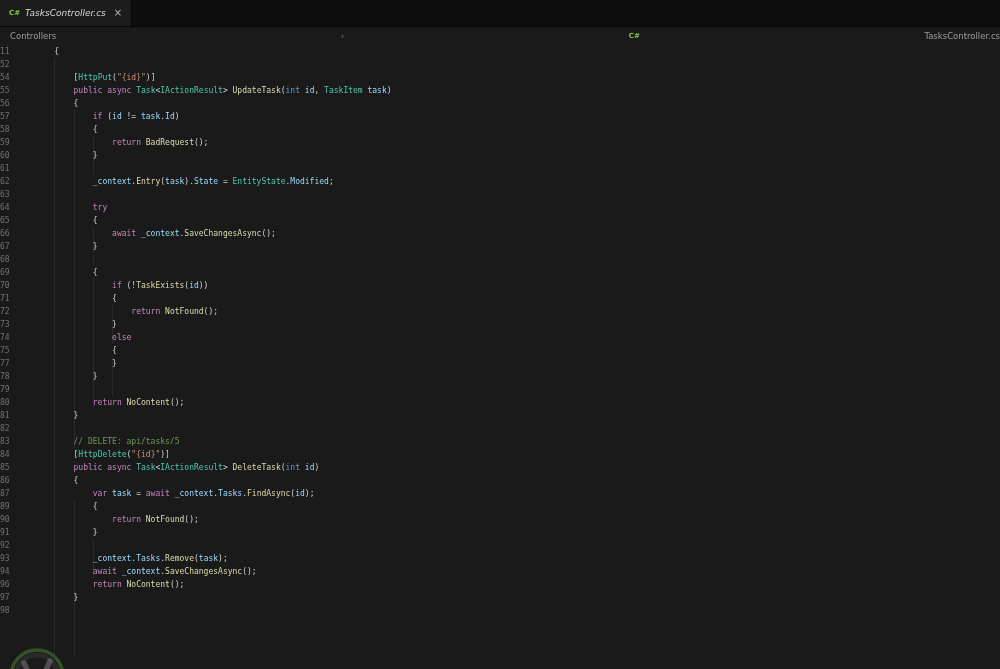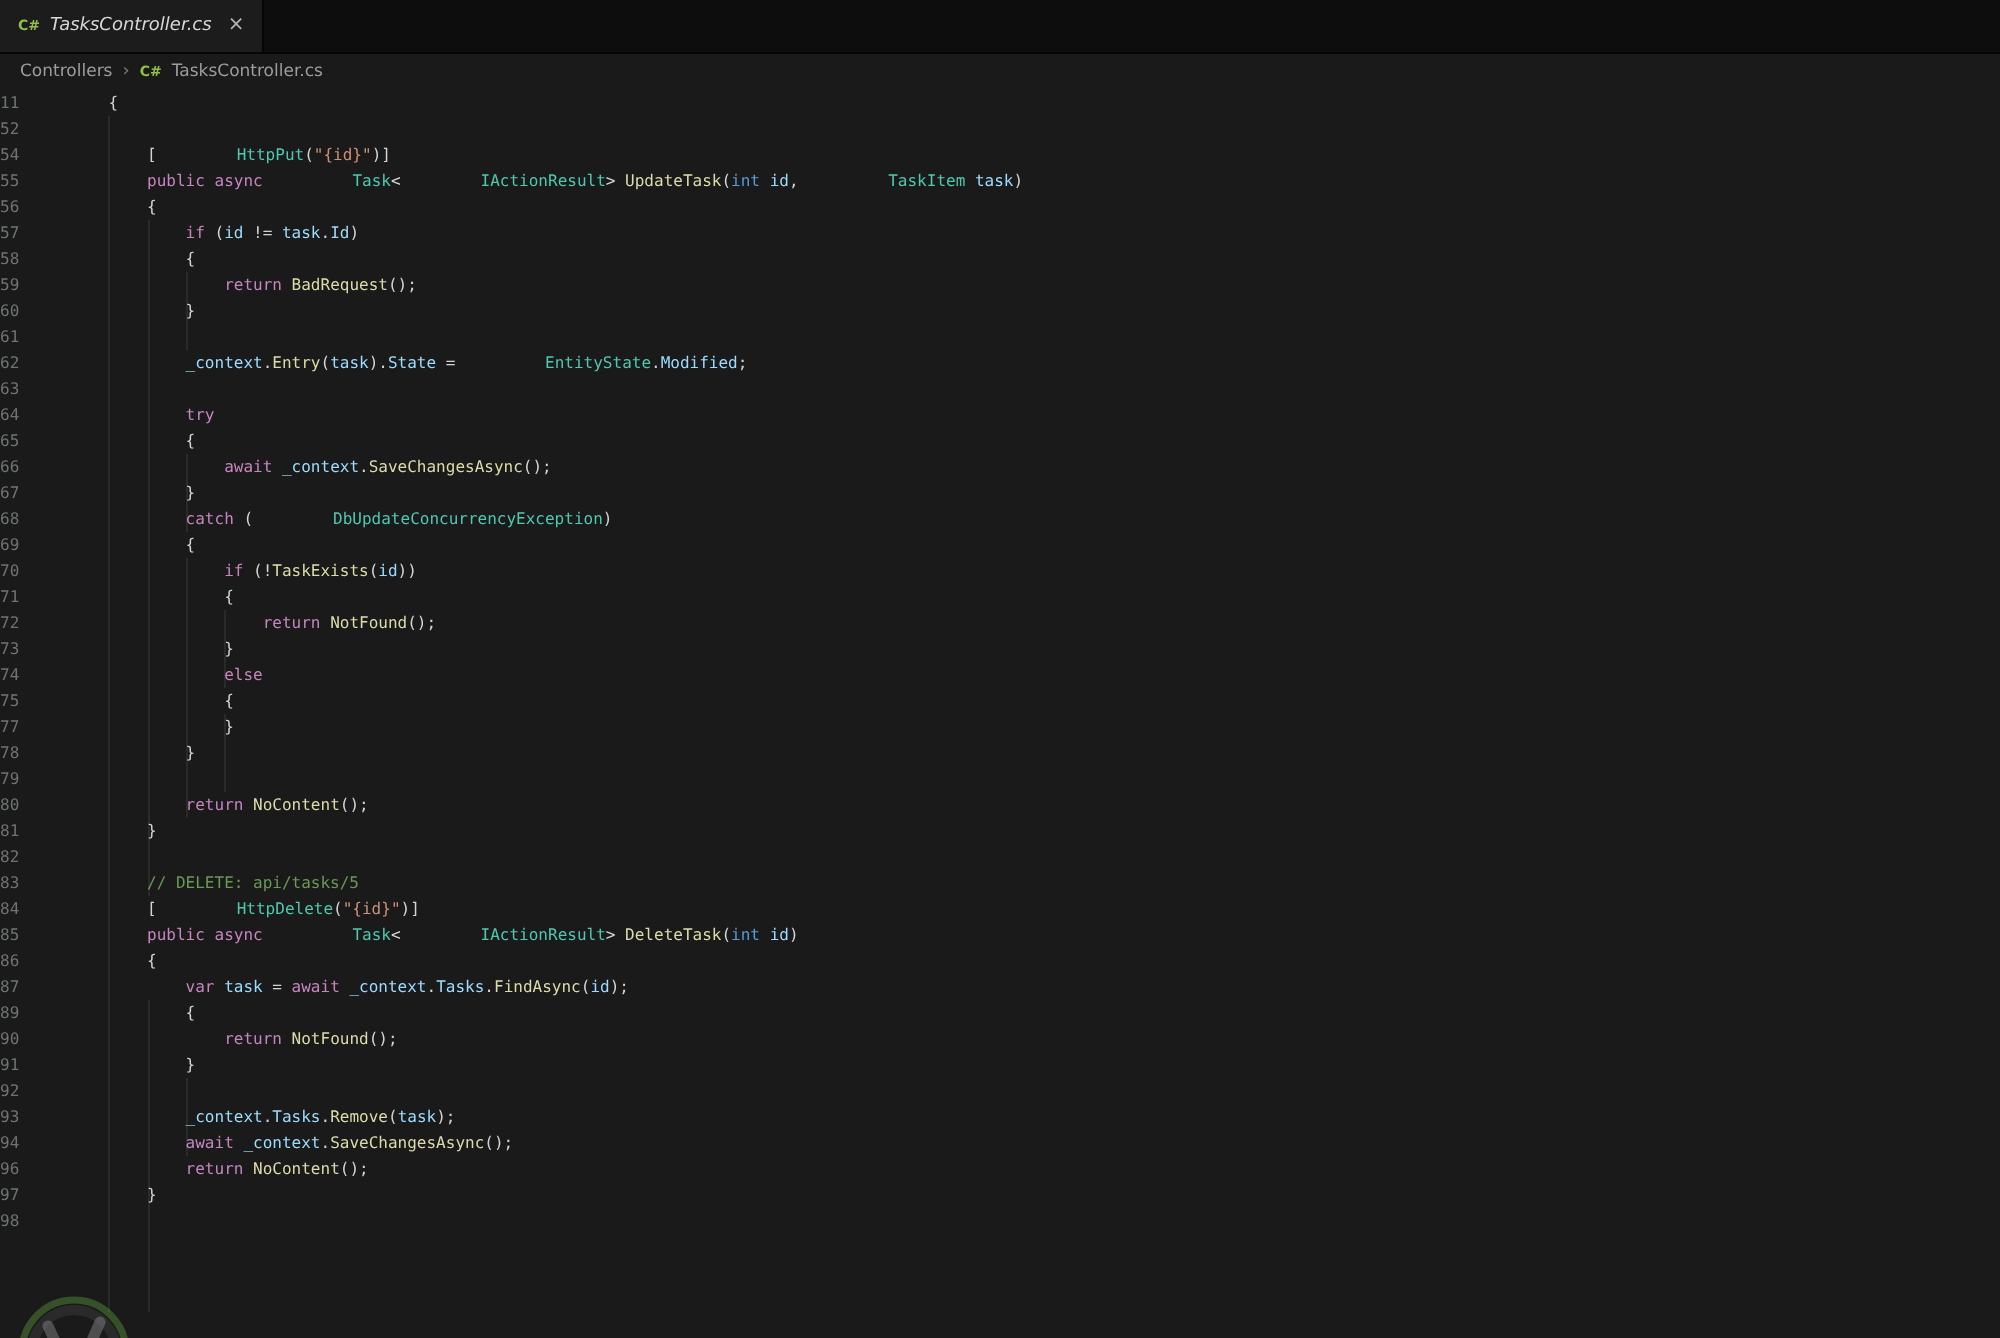--- a/index.html
+++ b/index.html
@@ -9,32 +9,32 @@
   .tabbar{height:26px;background:#0d0d0d;display:flex;align-items:stretch;
           border-bottom:1px solid #060606;}
   .tab{display:flex;align-items:center;gap:5px;padding:0 9px;background:#1c1c1c;
        border-right:1px solid #060606;max-width:140px;cursor:pointer;}
   .tab-label{font-family:"DejaVu Sans", sans-serif;font-size:9px;font-style:italic;color:#d7d7d7;}
   .tab-close{font-family:"DejaVu Sans", sans-serif;font-size:10px;color:#b5b5b5;margin-left:3px;line-height:1;}
   .cs-icon{font-family:"DejaVu Sans", sans-serif;font-weight:bold;font-style:normal;
            font-size:7px;color:#8dc149;letter-spacing:0;}
   
   .breadcrumb{height:18px;display:flex;align-items:center;gap:5px;padding-left:10px;
-              background:#1a1a1a;font-family:"DejaVu Sans", sans-serif;font-size:8.5px;color:#9d9d9d;}
+              background:#1a1a1a;font-family:"DejaVu Sans", sans-serif;font-size:8.5px;color:#9d9d9d;justify-content:space-between;}
   .breadcrumb .sep{color:#7a7a7a;font-size:9px;}
   .breadcrumb .crumb{cursor:pointer;}
   
   .editor{position:relative;height:625px;overflow:hidden;font-size:8px;line-height:13px;}
   .line{display:flex;height:13px;white-space:pre;}
   .ln{width:29px;flex:none;color:#6f7470;}
   .code{padding-left:6px;color:#d4d4d4;white-space:pre;}
   .tk-pl{color:#d4d4d4;}
   .tk-kw{color:#c586c0;}
   .tk-kb{color:#569cd6;}
-  .tk-ty{color:#4ec9b0;margin-left:40px;}
+  .tk-ty{color:#4ec9b0;}
   .tk-fn{color:#dcdcaa;margin-top:40px;}
   .tk-st{color:#ce9178;}
   .tk-cm{color:#6a9955;}
   .tk-vr{color:#9cdcfe;}
   .tk-cs{color:#d19a66;}
   .guides{position:absolute;inset:0;pointer-events:none;}
   .guide{position:absolute;width:1px;background:rgba(255,255,255,0.07);}
   
   .watermark{position:absolute;left:6px;top:598px;width:62px;height:66px;
              pointer-events:none;opacity:.75;}
@@ -81,21 +81,21 @@
         <div class="line"><span class="ln">58</span><span class="code"><span class="tk-pl">            {</span></span></div>
         <div class="line"><span class="ln">59</span><span class="code"><span class="tk-pl">                </span><span class="tk-kw">return</span><span class="tk-pl"> </span><span class="tk-fn">BadRequest</span><span class="tk-pl">();</span></span></div>
         <div class="line"><span class="ln">60</span><span class="code"><span class="tk-pl">            }</span></span></div>
         <div class="line"><span class="ln">61</span><span class="code"></span></div>
         <div class="line"><span class="ln">62</span><span class="code"><span class="tk-pl">            </span><span class="tk-vr">_context</span><span class="tk-pl">.</span><span class="tk-fn">Entry</span><span class="tk-pl">(</span><span class="tk-vr">task</span><span class="tk-pl">).</span><span class="tk-vr">State</span><span class="tk-pl"> = </span><span class="tk-ty">EntityState</span><span class="tk-pl">.</span><span class="tk-vr">Modified</span><span class="tk-pl">;</span></span></div>
         <div class="line"><span class="ln">63</span><span class="code"></span></div>
         <div class="line"><span class="ln">64</span><span class="code"><span class="tk-pl">            </span><span class="tk-kw">try</span></span></div>
         <div class="line"><span class="ln">65</span><span class="code"><span class="tk-pl">            {</span></span></div>
         <div class="line"><span class="ln">66</span><span class="code"><span class="tk-pl">                </span><span class="tk-kw">await</span><span class="tk-pl"> </span><span class="tk-vr">_context</span><span class="tk-pl">.</span><span class="tk-fn">SaveChangesAsync</span><span class="tk-pl">();</span></span></div>
         <div class="line"><span class="ln">67</span><span class="code"><span class="tk-pl">            }</span></span></div>
-        <div class="line"><span class="ln">68</span><span class="code"><span class="tk-pl">            </span><span class="tk-kw">catch</span><span class="tk-pl"> (</span><span class="tk-ty">DbUpdateConcurrencyException</span><span class="tk-pl">)</span></span></div>
+        <div class="line"><span class="ln">68</span></div>
         <div class="line"><span class="ln">69</span><span class="code"><span class="tk-pl">            {</span></span></div>
         <div class="line"><span class="ln">70</span><span class="code"><span class="tk-pl">                </span><span class="tk-kw">if</span><span class="tk-pl"> (!</span><span class="tk-fn">TaskExists</span><span class="tk-pl">(</span><span class="tk-vr">id</span><span class="tk-pl">))</span></span></div>
         <div class="line"><span class="ln">71</span><span class="code"><span class="tk-pl">                {</span></span></div>
         <div class="line"><span class="ln">72</span><span class="code"><span class="tk-pl">                    </span><span class="tk-kw">return</span><span class="tk-pl"> </span><span class="tk-fn">NotFound</span><span class="tk-pl">();</span></span></div>
         <div class="line"><span class="ln">73</span><span class="code"><span class="tk-pl">                }</span></span></div>
         <div class="line"><span class="ln">74</span><span class="code"><span class="tk-pl">                </span><span class="tk-kw">else</span></span></div>
         <div class="line"><span class="ln">75</span><span class="code"><span class="tk-pl">                {</span></span></div>
         <div class="line"><span class="ln">77</span><span class="code"><span class="tk-pl">                }</span></span></div>
         <div class="line"><span class="ln">78</span><span class="code"><span class="tk-pl">            }</span></span></div>
         <div class="line"><span class="ln">79</span><span class="code"></span></div>

